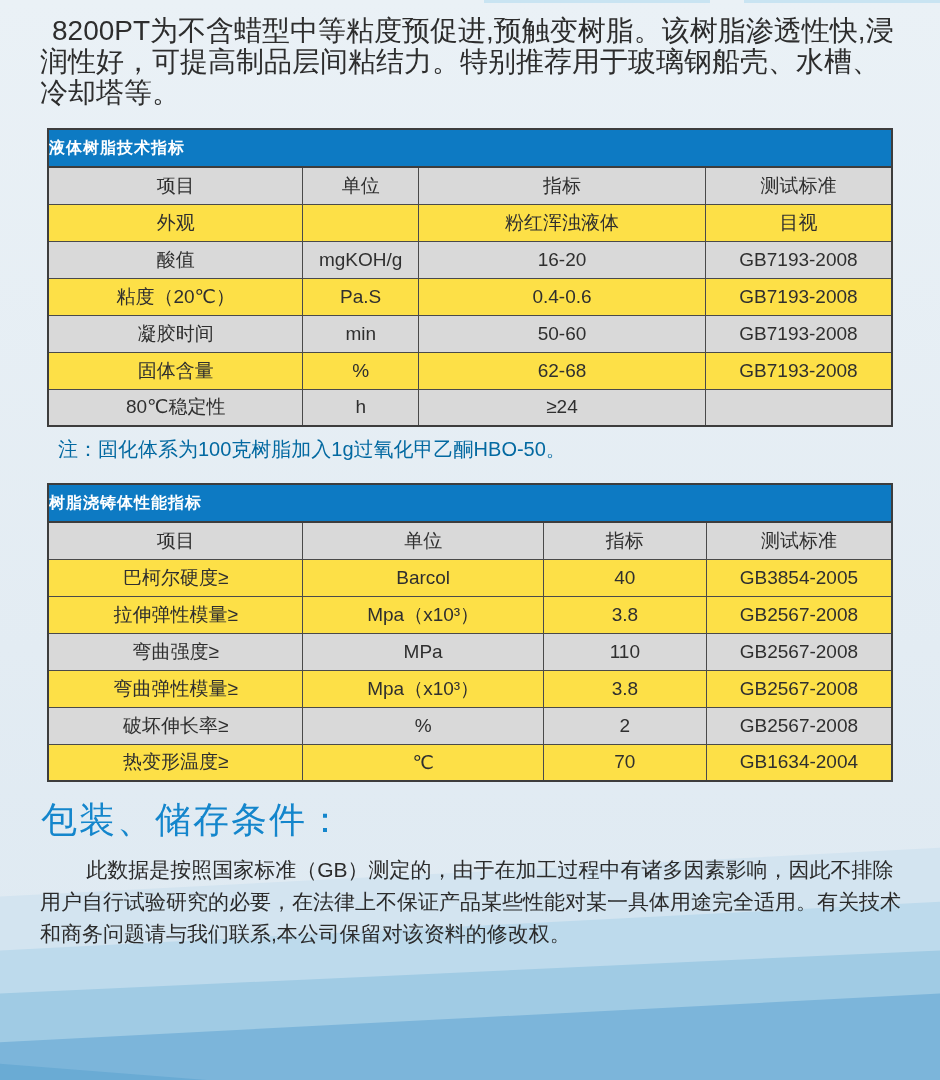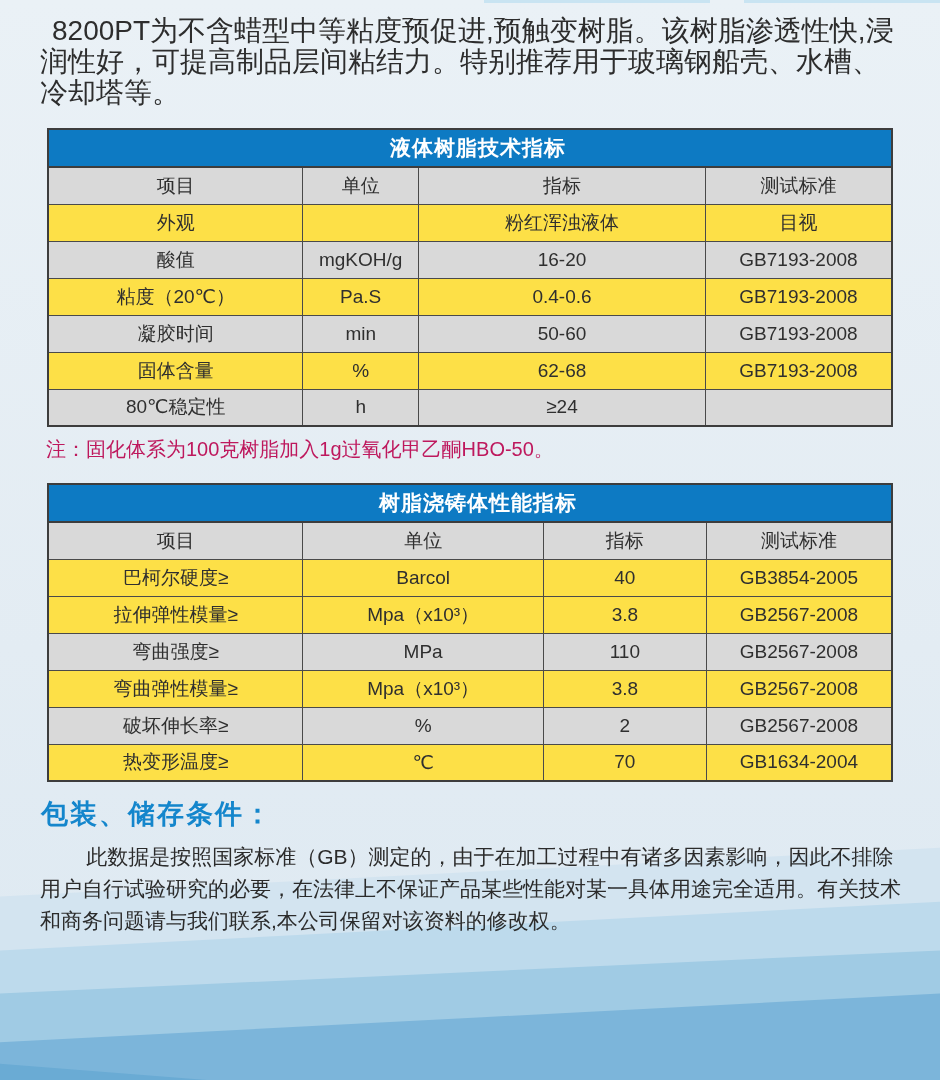--- a/index.html
+++ b/index.html
@@ -20,36 +20,36 @@
   .wave5 { background:#6aabd4; clip-path:polygon(0 98.5%, 22% 100%, 0 100%); }
   .top-sliver { position:absolute; top:0; height:3px; background:#c9e4f2; }
   .sliver-a { left:484px; width:226px; }
   .sliver-b { left:744px; width:196px; }
   
   .content { position:relative; z-index:1; padding:15px 40px 0 40px; }
   .intro { font-size:28px; line-height:31px; color:#2d2d2d; text-indent:12px; width:862px; }
   table { width:846px; margin:20px 0 0 7px; border-collapse:collapse; background:#fff;
           border:2px solid #3d3d3d; table-layout:fixed; }
   .tbl-title td {
-    background:#0d7ac3; color:#ffffff; font-weight:bold; font-size:21px;
-    height:38px; text-align:center; letter-spacing:1px;
-    border:1px solid #3d3d3d; border-bottom:2px solid #3d3d3d;padding-left:16px;
+    background:#0d7ac3; color:#ffffff; font-weight:bold; font-size:16px;
+    height:38px; text-align:left; letter-spacing:1px;
+    border:1px solid #3d3d3d; border-bottom:2px solid #3d3d3d;
   }
   th, td {
     border:1px solid #4a4a4a; height:37px; text-align:center;
     vertical-align:middle; font-size:19px; color:#2f2f2f; font-weight:normal;
     overflow:hidden; white-space:nowrap;
   }
   tr.gray th, tr.gray td { background:#d9d9d9; }
   tr.white td { background:#fde047; }
   
   .t1 col.c1 { width:30.2%; } .t1 col.c2 { width:13.7%; } .t1 col.c3 { width:34.0%; } .t1 col.c4 { width:22.1%; }
   .t2 col.c1 { width:30.2%; } .t2 col.c2 { width:28.5%; } .t2 col.c3 { width:19.3%; } .t2 col.c4 { width:22.0%; }
-  .note { font-size:20px; color:#be185d; margin:9px 0 0 6px; }
-  .storage-heading { margin:14px 0 0 1px; font-size:27px; font-weight:bold; color:#1486cc; letter-spacing:2px; }
+  .note { font-size:20px; color:#0369a1; margin:9px 0 0 18px; }
+  .storage-heading { margin:14px 0 0 1px; font-size:36px; font-weight:normal; color:#1486cc; letter-spacing:2px; }
   .body-para { font-size:21px; line-height:32px; color:#2b2b2b; text-indent:2.2em; width:862px; }
   .para1 { margin-top:7px; }
   .para2 { margin-top:9px; }
 </style>
 </head>
 <body>
 
 <div class="bg">
   <div class="bg-base"></div>
   <div class="wave wave1"></div>

